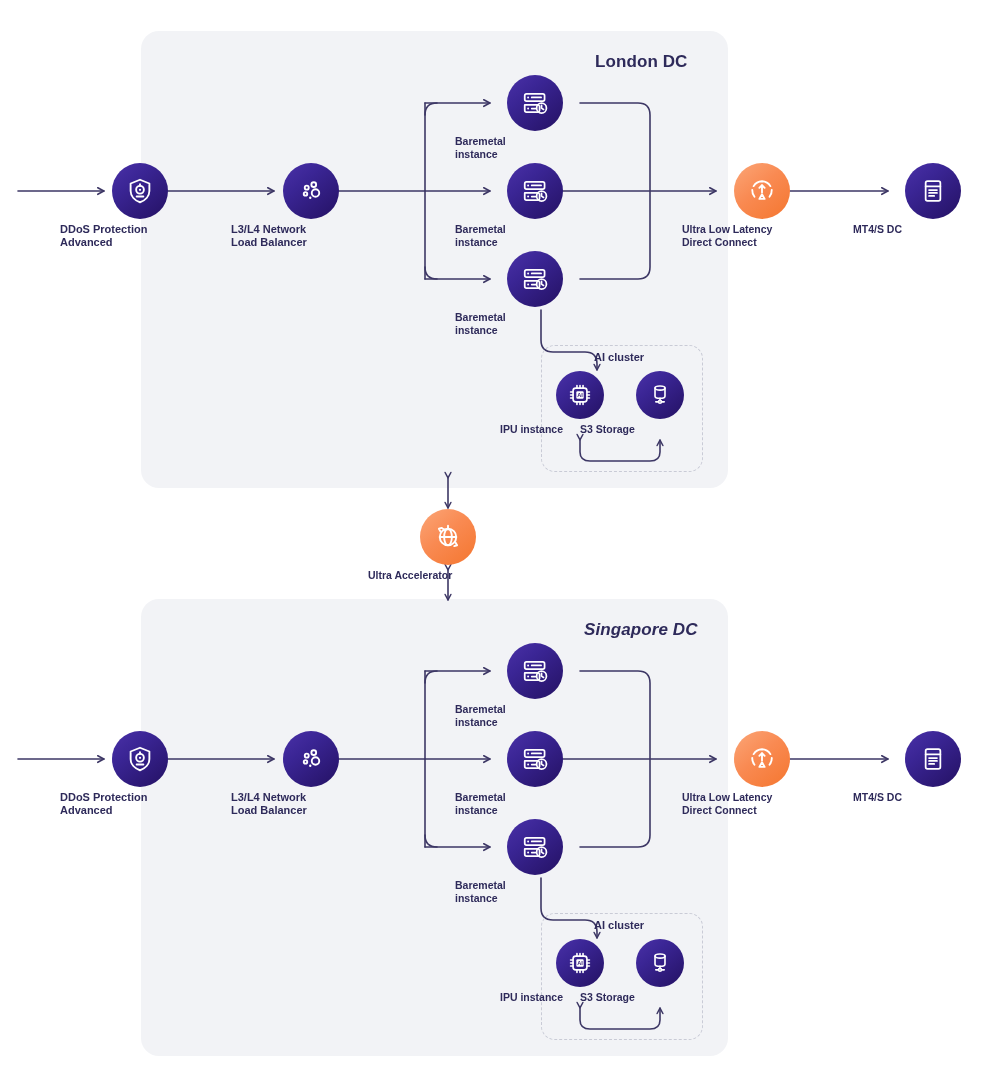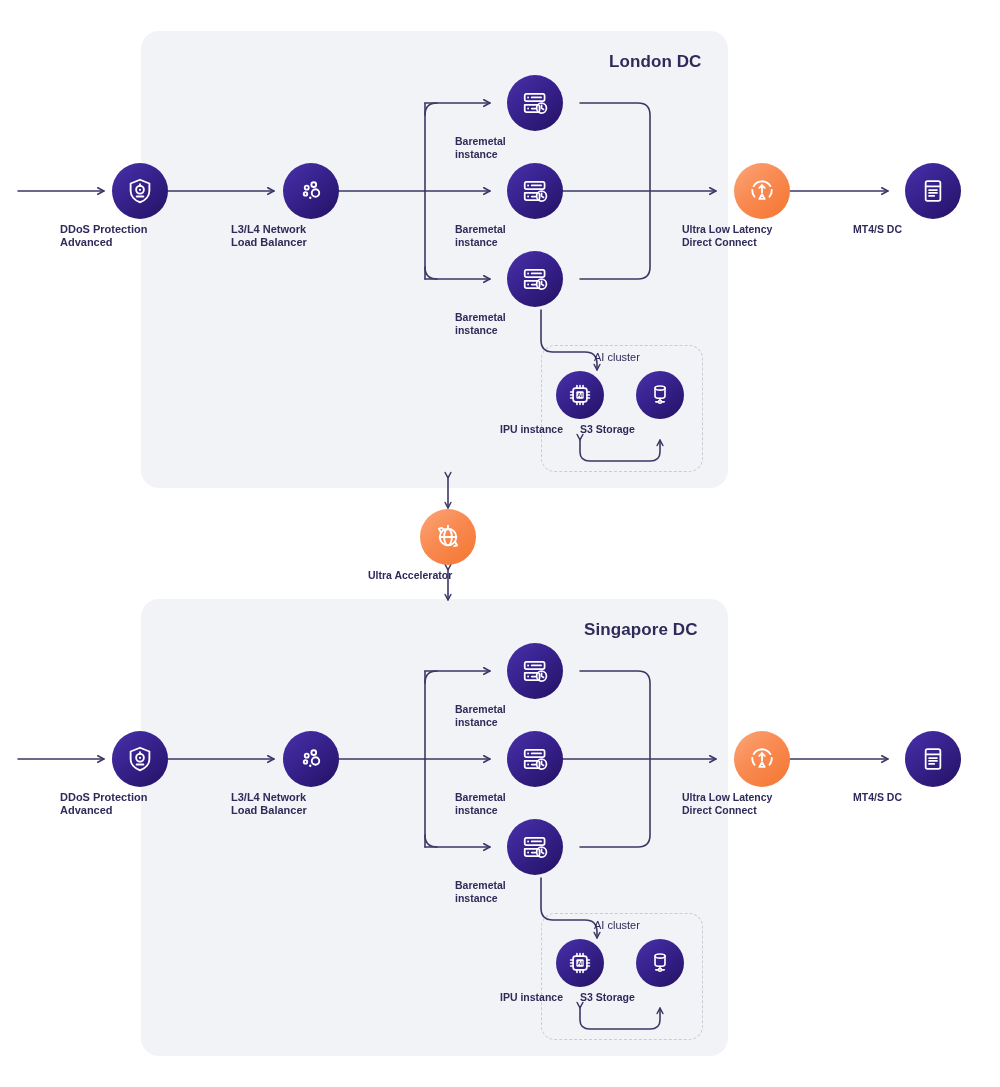--- a/index.html
+++ b/index.html
@@ -13,32 +13,32 @@
   .node{position:absolute;width:0;height:0;}
   .bubble{position:absolute;width:56px;height:56px;border-radius:50%;
           left:-28px;top:-28px;display:flex;align-items:center;justify-content:center;}
   .bubble.navy{background:linear-gradient(140deg,#4a31a8 0%,#3a2594 35%,#241163 100%);}
   .bubble.orange{background:linear-gradient(140deg,#fba678 0%,#f98a52 45%,#f4762f 100%);}
   .bubble svg{display:block;}
   .caption{position:absolute;left:-80px;top:32px;width:160px;
            font-size:11px;line-height:13px;font-weight:700;color:#2e2a5a;}
   .caption.small{font-size:10.5px;}
   .aibox{position:absolute;border:1.3px dashed #c9cbd6;border-radius:14px;}
-  .aibox-title{position:absolute;font-size:11px;font-weight:400;color:#2e2a5a;white-space:nowrap;}
+  .aibox-title{position:absolute;font-size:11px;font-weight:700;color:#2e2a5a;white-space:nowrap;}
 </style>
 </head>
 <body>
 
 <div class="canvas">
 
   <div class="panel" style="left:141px;top:31px;width:587px;height:457px;"></div>
   <div class="panel" style="left:141px;top:599px;width:587px;height:457px;"></div>
 
-  <div class="panel-title" style="left:609px;top:52px;">London DC</div>
-  <div class="panel-title" style="left:584px;top:620px;">Singapore DC</div>
+  <div class="panel-title" style="left:595px;top:52px;">London DC</div>
+  <div class="panel-title" style="left:584px;top:620px;font-style:italic;">Singapore DC</div>
 
   <svg class="wires" viewBox="0 0 1000 1087">
     <defs>
       <marker id="ah" markerWidth="9" markerHeight="9" refX="7.4" refY="4.5" orient="auto" markerUnits="userSpaceOnUse">
         <path d="M1.2,1.2 L7.2,4.5 L1.2,7.8" fill="none" stroke="#3d3765" stroke-width="1.6" stroke-linecap="round" stroke-linejoin="round"></path>
       </marker>
       <marker id="ahs" markerWidth="8" markerHeight="8" refX="6.6" refY="4" orient="auto" markerUnits="userSpaceOnUse">
         <path d="M1.1,1.1 L6.4,4 L1.1,6.9" fill="none" stroke="#3d3765" stroke-width="1.5" stroke-linecap="round" stroke-linejoin="round"></path>
       </marker>
     </defs>

